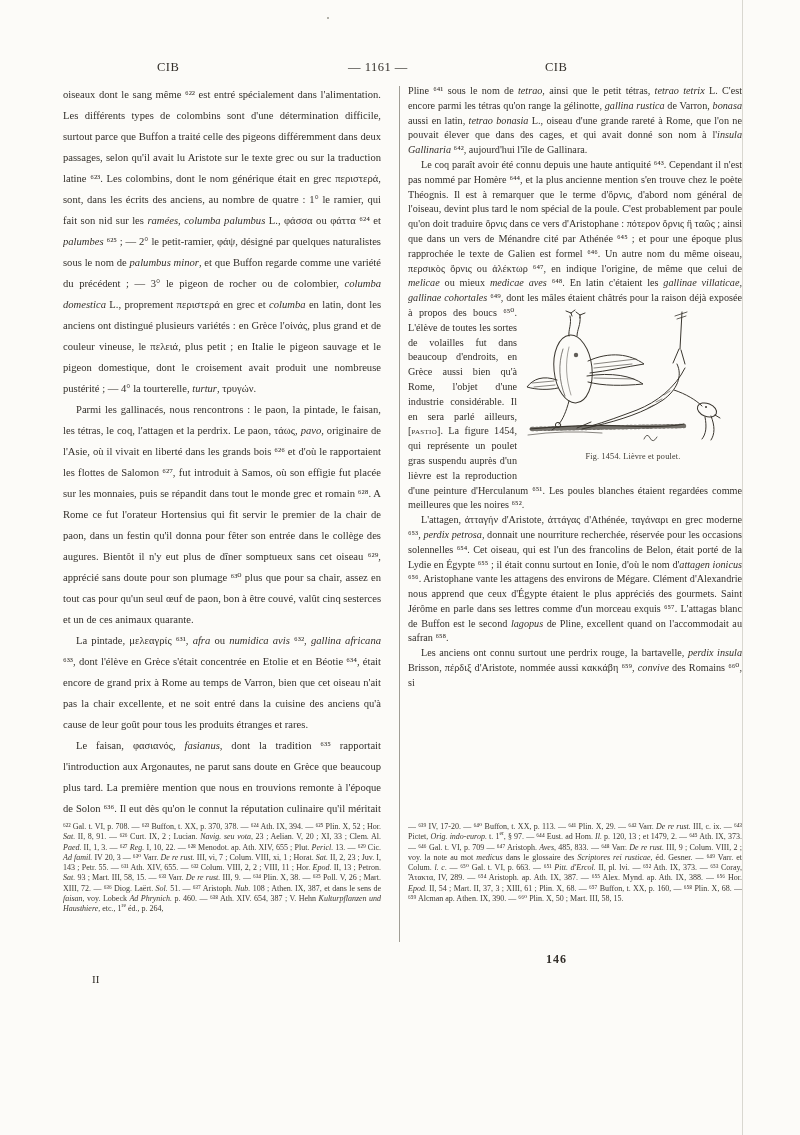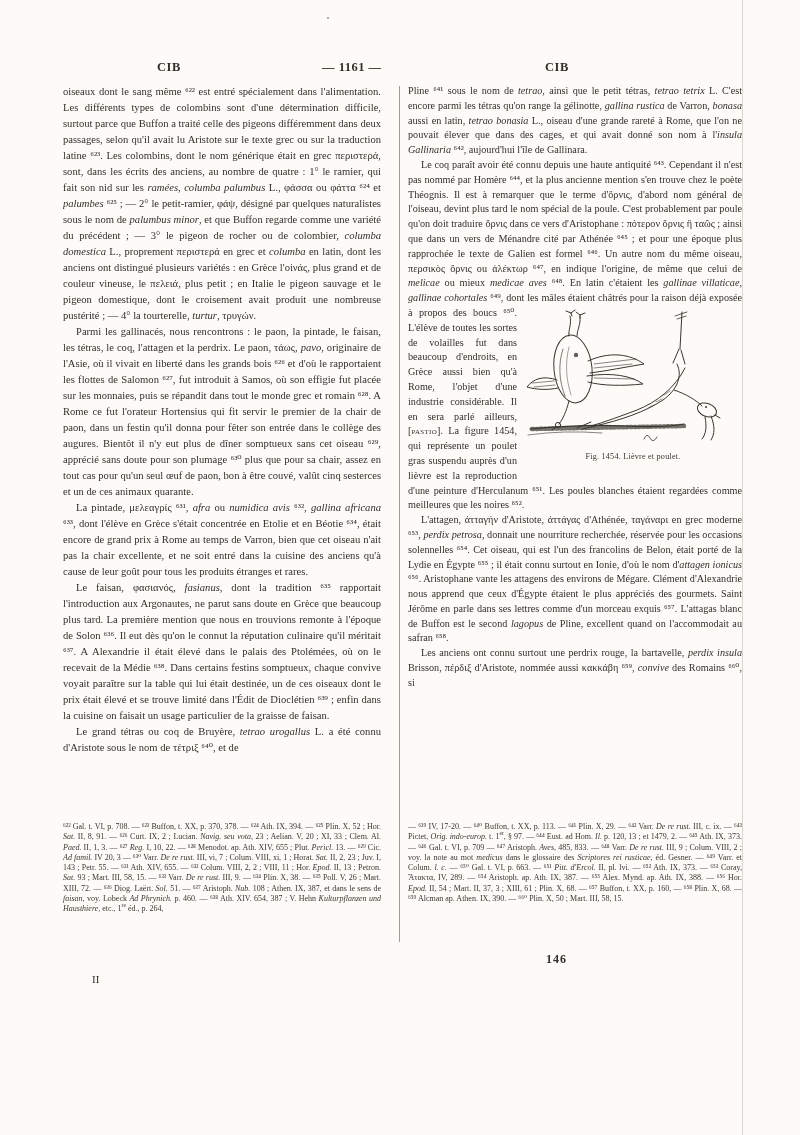--- a/index.html
+++ b/index.html
@@ -1,26 +1,26 @@
 <!DOCTYPE html>
 <html><head>
 <meta charset="utf-8">
 <style>
   html,body{margin:0;padding:0;background:#e9e8e4;}
   .page{position:relative;width:800px;height:1135px;background:#fcfbf8;overflow:hidden;
         font-family:"Liberation Serif","DejaVu Serif",serif;color:#332f2a;}
   .page-edge{position:absolute;left:742px;top:0;width:1px;height:1135px;background:#d9d7d0;}
   .speck{position:absolute;left:327px;top:17px;width:2px;height:2px;border-radius:50%;background:#9a988f;}
-  .header{position:absolute;top:60px;left:0;width:800px;height:18px;font-size:12.5px;font-weight:bold;letter-spacing:.5px;}
+  .header{position:absolute;top:60px;left:0;width:800px;height:18px;font-size:12.5px;font-weight:normal;letter-spacing:.5px;}
   .header .h-left{position:absolute;left:157px;}
-  .header .h-center{position:absolute;left:322px;}
+  .header .h-center{position:absolute;left:348px;}
   .header .h-right{position:absolute;left:545px;}
   .divider{position:absolute;left:399px;top:86px;width:1px;height:856px;background:#a09d95;}
   .col{position:absolute;top:84px;text-align:justify;overflow:hidden;}
-  .col-left{left:63px;width:318px;height:736px;font-size:10.6px;line-height:16px;}
+  .col-left{left:63px;width:318px;height:736px;font-size:10.6px;line-height:21px;}
   .col-right{left:408px;width:334px;height:736px;font-size:10.2px;line-height:14.8px;}
   .para{margin:0;text-indent:13px;}
   .para.noindent{text-indent:0;}
   .sc{font-variant:small-caps;letter-spacing:.3px;}
   .fig-box{float:right;width:218px;margin:3px 0 14px 7px;text-align:center;}
   .fig-box svg{display:block;margin:0 auto;}
   .fig-caption{display:block;font-size:8.2px;line-height:10px;margin-top:7px;text-indent:0;
                letter-spacing:.2px;color:#3a362f;text-align:center;}
   .notes{position:absolute;top:822px;font-size:8px;line-height:10.3px;text-align:justify;color:#3a362f;}
   .notes-left{left:63px;width:318px;}

